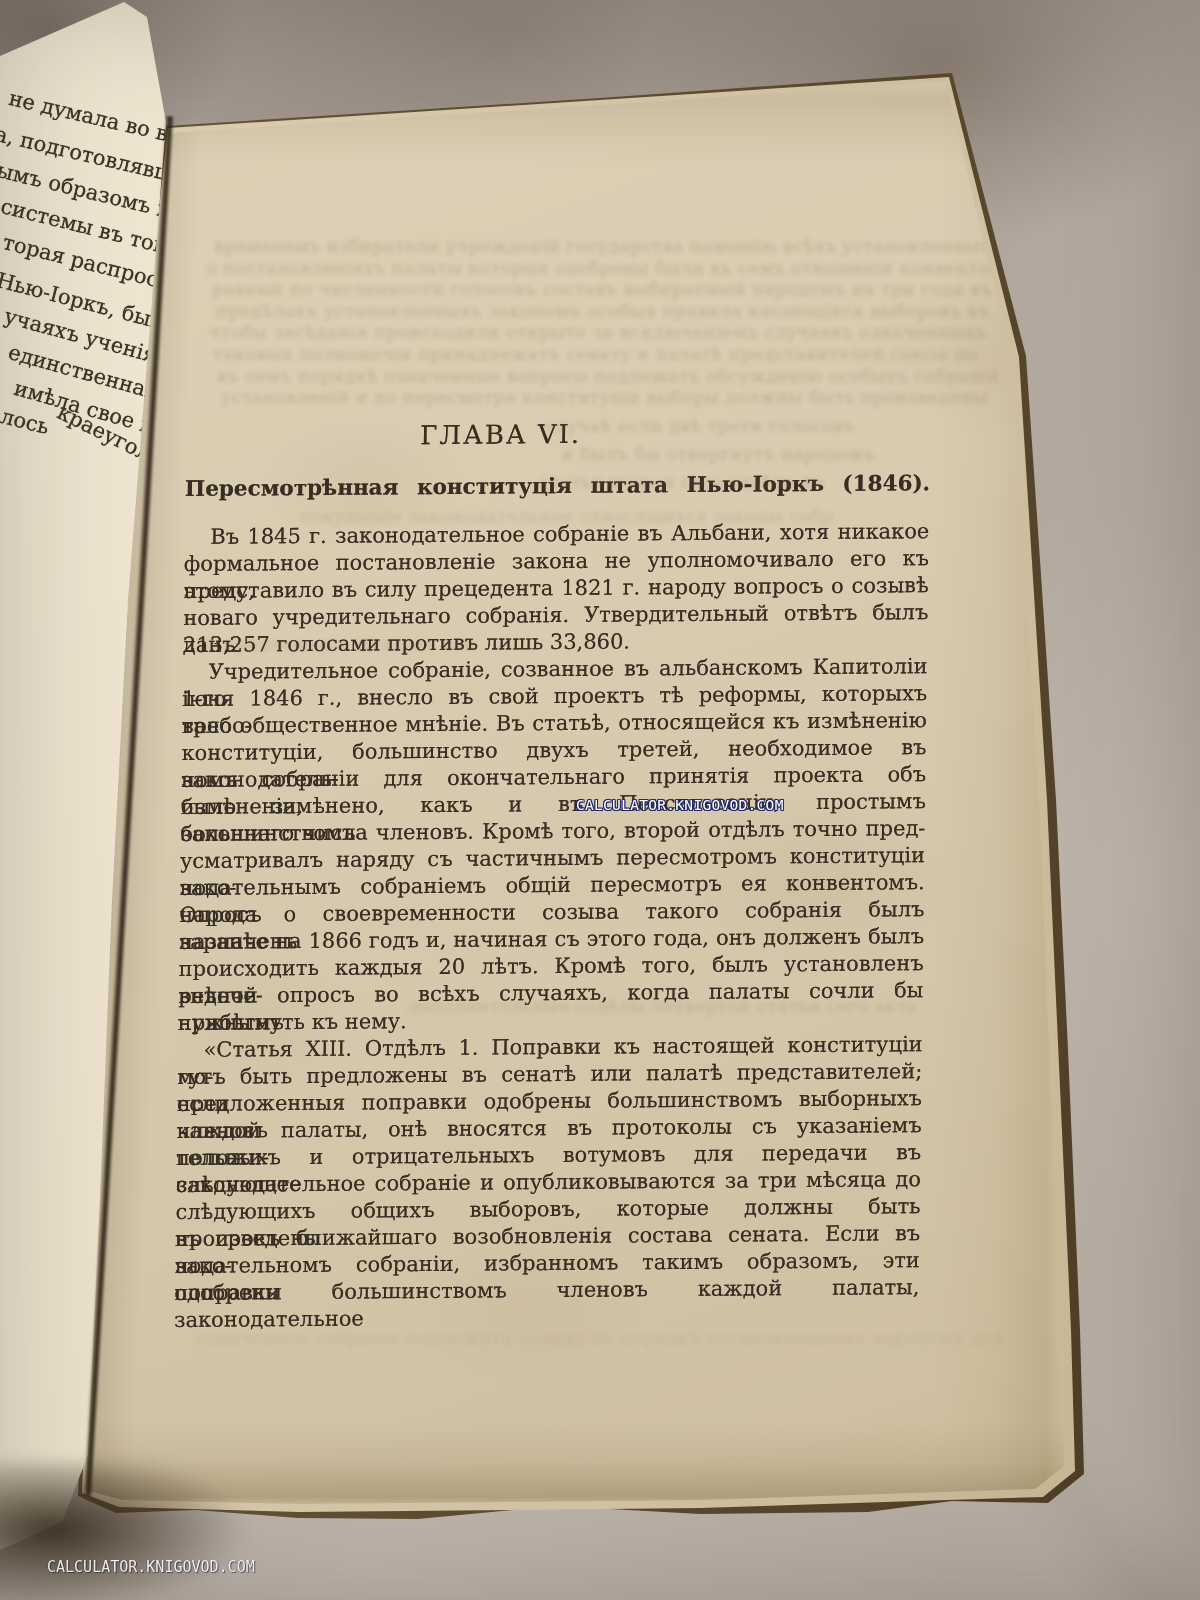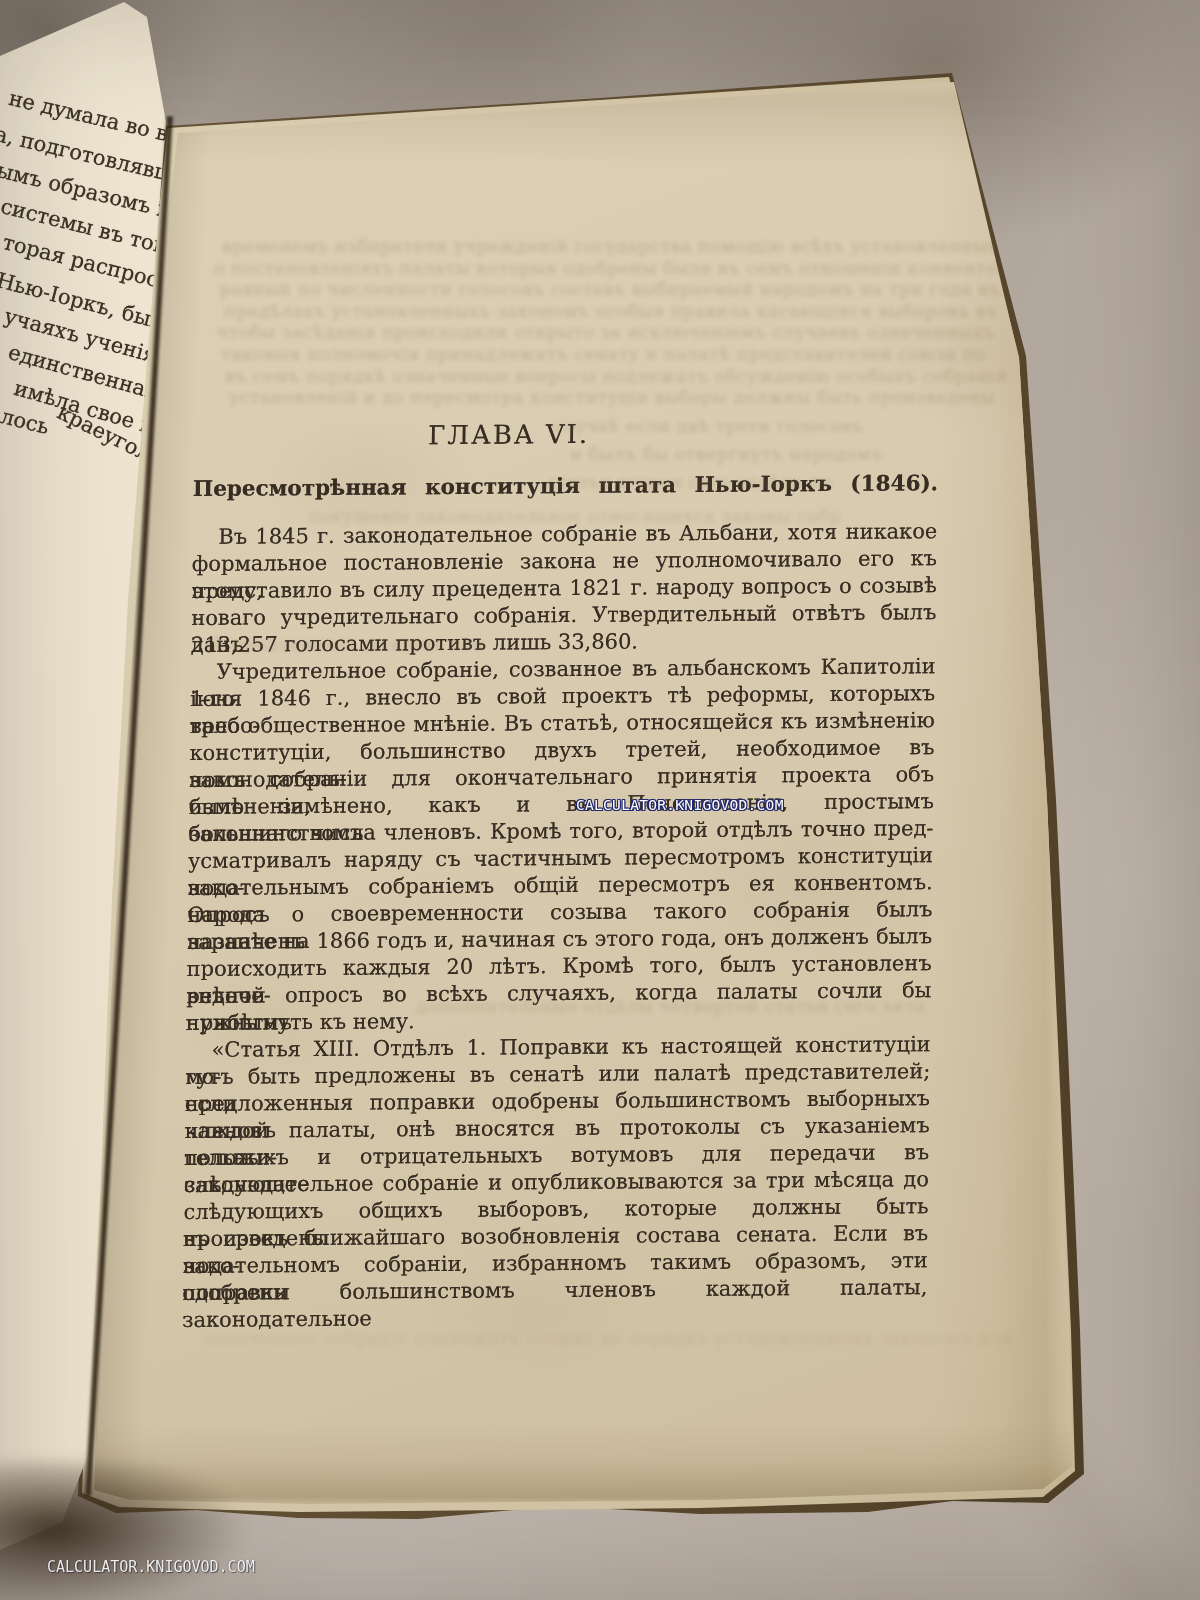--- a/index.html
+++ b/index.html
@@ -41,21 +41,20 @@
   .page{position:absolute;inset:0;
     clip-path:polygon(170px 133px,600px 105px,946px 82px,1011px 359px,1039px 800px,
       1061px 1330px,1064px 1466px,1035px 1489px,700px 1500px,300px 1504px,
       122px 1500px,86px 1490px,103px 1000px,128px 600px,150px 300px);
     background-image:
       linear-gradient(93deg, rgba(70,52,28,.5) 0px, rgba(70,52,28,.2) 130px, rgba(70,52,28,0) 210px),
       linear-gradient(270deg, transparent 130px, rgba(140,115,70,.22) 155px, rgba(140,115,70,.07) 205px, transparent 265px),
       linear-gradient(0deg, transparent 92px, rgba(110,88,52,.3) 103px, rgba(110,88,52,.1) 138px, transparent 178px),
       linear-gradient(180deg, transparent 72px, rgba(150,128,88,.2) 98px, transparent 165px),
       linear-gradient(160deg,#ddd1b7 0%,#d8cbb0 40%,#d3c6a9 65%,#cec0a1 85%,#c6b796 100%);
-    margin-left: 8px;
   }
   .page::before{content:'';position:absolute;inset:0;
     background-image:
       radial-gradient(150px 95px at 30% 30%, rgba(152,130,94,.09), transparent 70%),
       radial-gradient(210px 125px at 68% 55%, rgba(152,130,94,.1), transparent 70%),
       radial-gradient(170px 105px at 44% 82%, rgba(152,130,94,.08), transparent 70%),
       radial-gradient(200px 120px at 82% 22%, rgba(162,140,102,.1), transparent 70%),
       radial-gradient(140px 90px at 22% 64%, rgba(162,140,102,.09), transparent 70%);
   }
 

